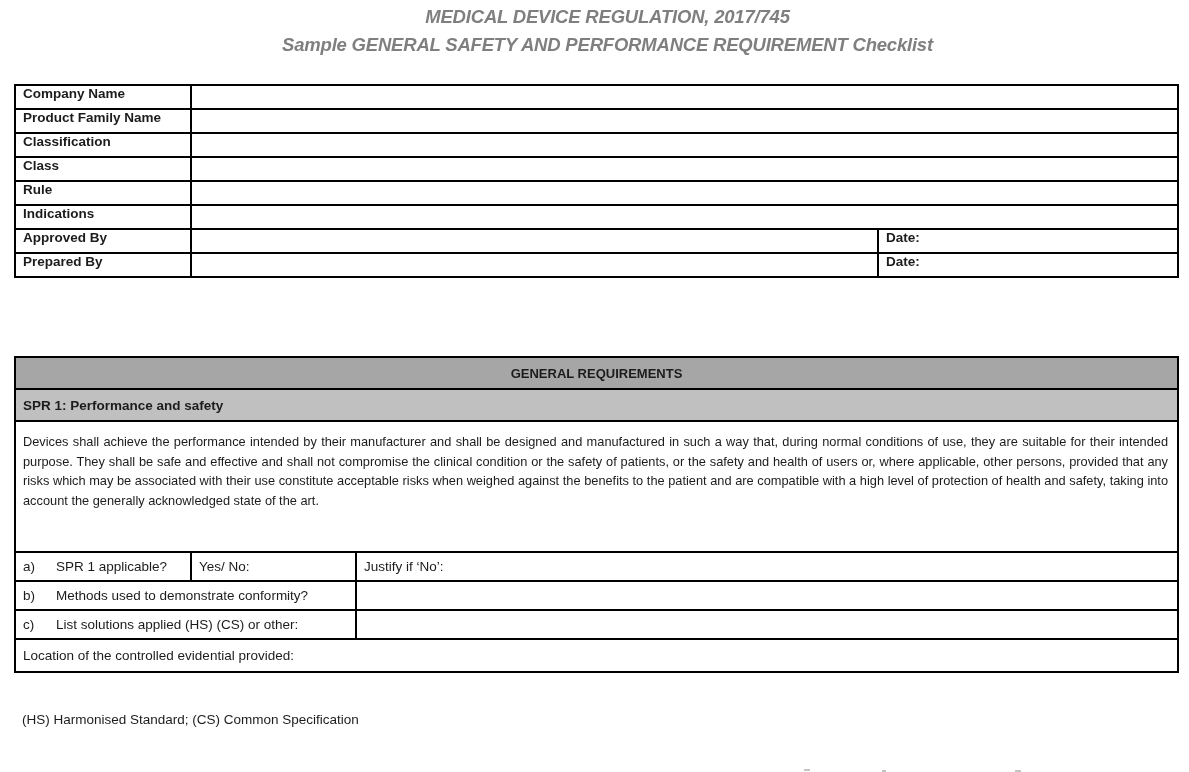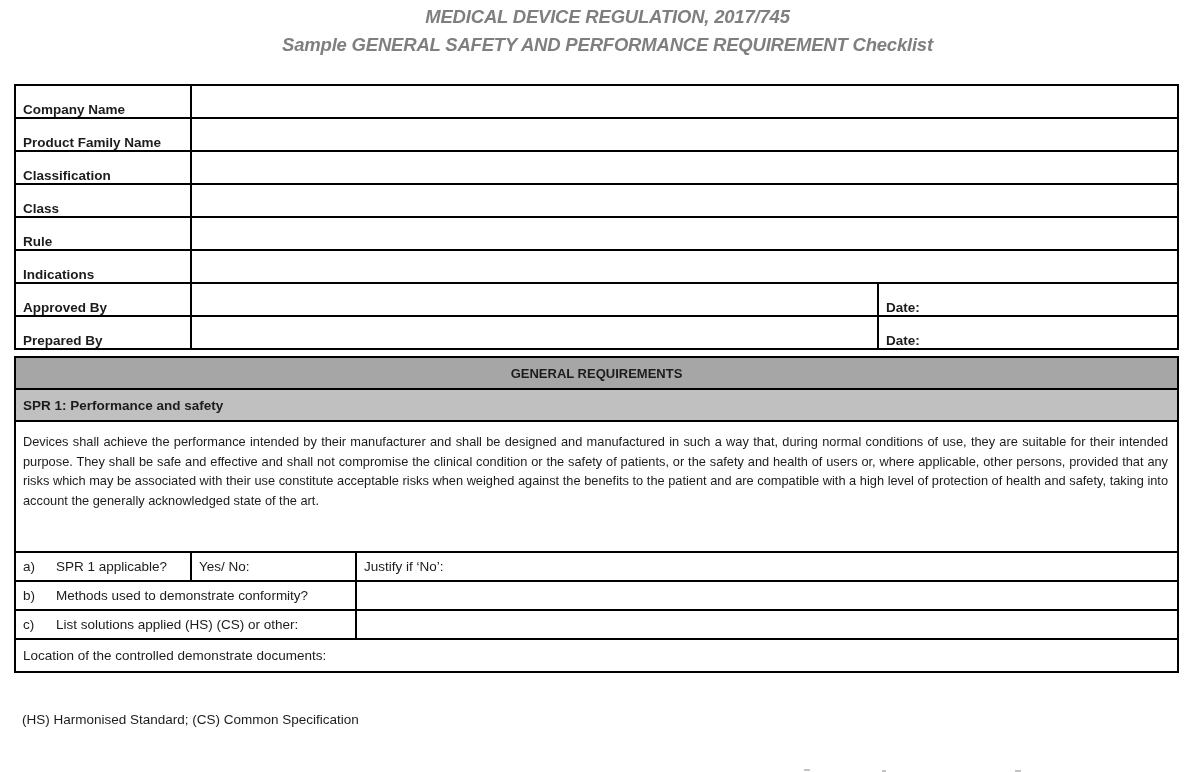--- a/index.html
+++ b/index.html
@@ -36,21 +36,21 @@
   
   .info-table {
     position: absolute;
     top: 84px; left: 14px;
     width: 1163px;
     font-size: 13.5px;
   }
   .info-table td {
     height: 24px;
     vertical-align: top;
-    padding-top: 16px;
+    padding-top: 0;
   }
   .lbl { font-weight: bold; }
 
   
   .gen-table {
     position: absolute;
     top: 356px; left: 14px;
     width: 1163px;
     font-size: 13.5px;
   }
@@ -197,21 +197,21 @@
       <td></td>
     </tr>
     <tr class="q">
       <td colspan="2">
         <span class="qletter">c)</span><span>List solutions applied (HS) (CS) or other:</span>
       </td>
       <td></td>
     </tr>
     <tr class="full">
       <td colspan="3">
-        <span>Location of the controlled demonstrate documents:</span>
+        <span>Location of the controlled evidential provided:</span>
       </td>
     </tr>
   </tbody>
     </table>
 
   <div class="hs-note">(HS) Harmonised Standard; (CS) Common Specification</div>
   <div class="etc-label">Etc.</div>
 
   <div>
     <span class="frag frag1"></span>

